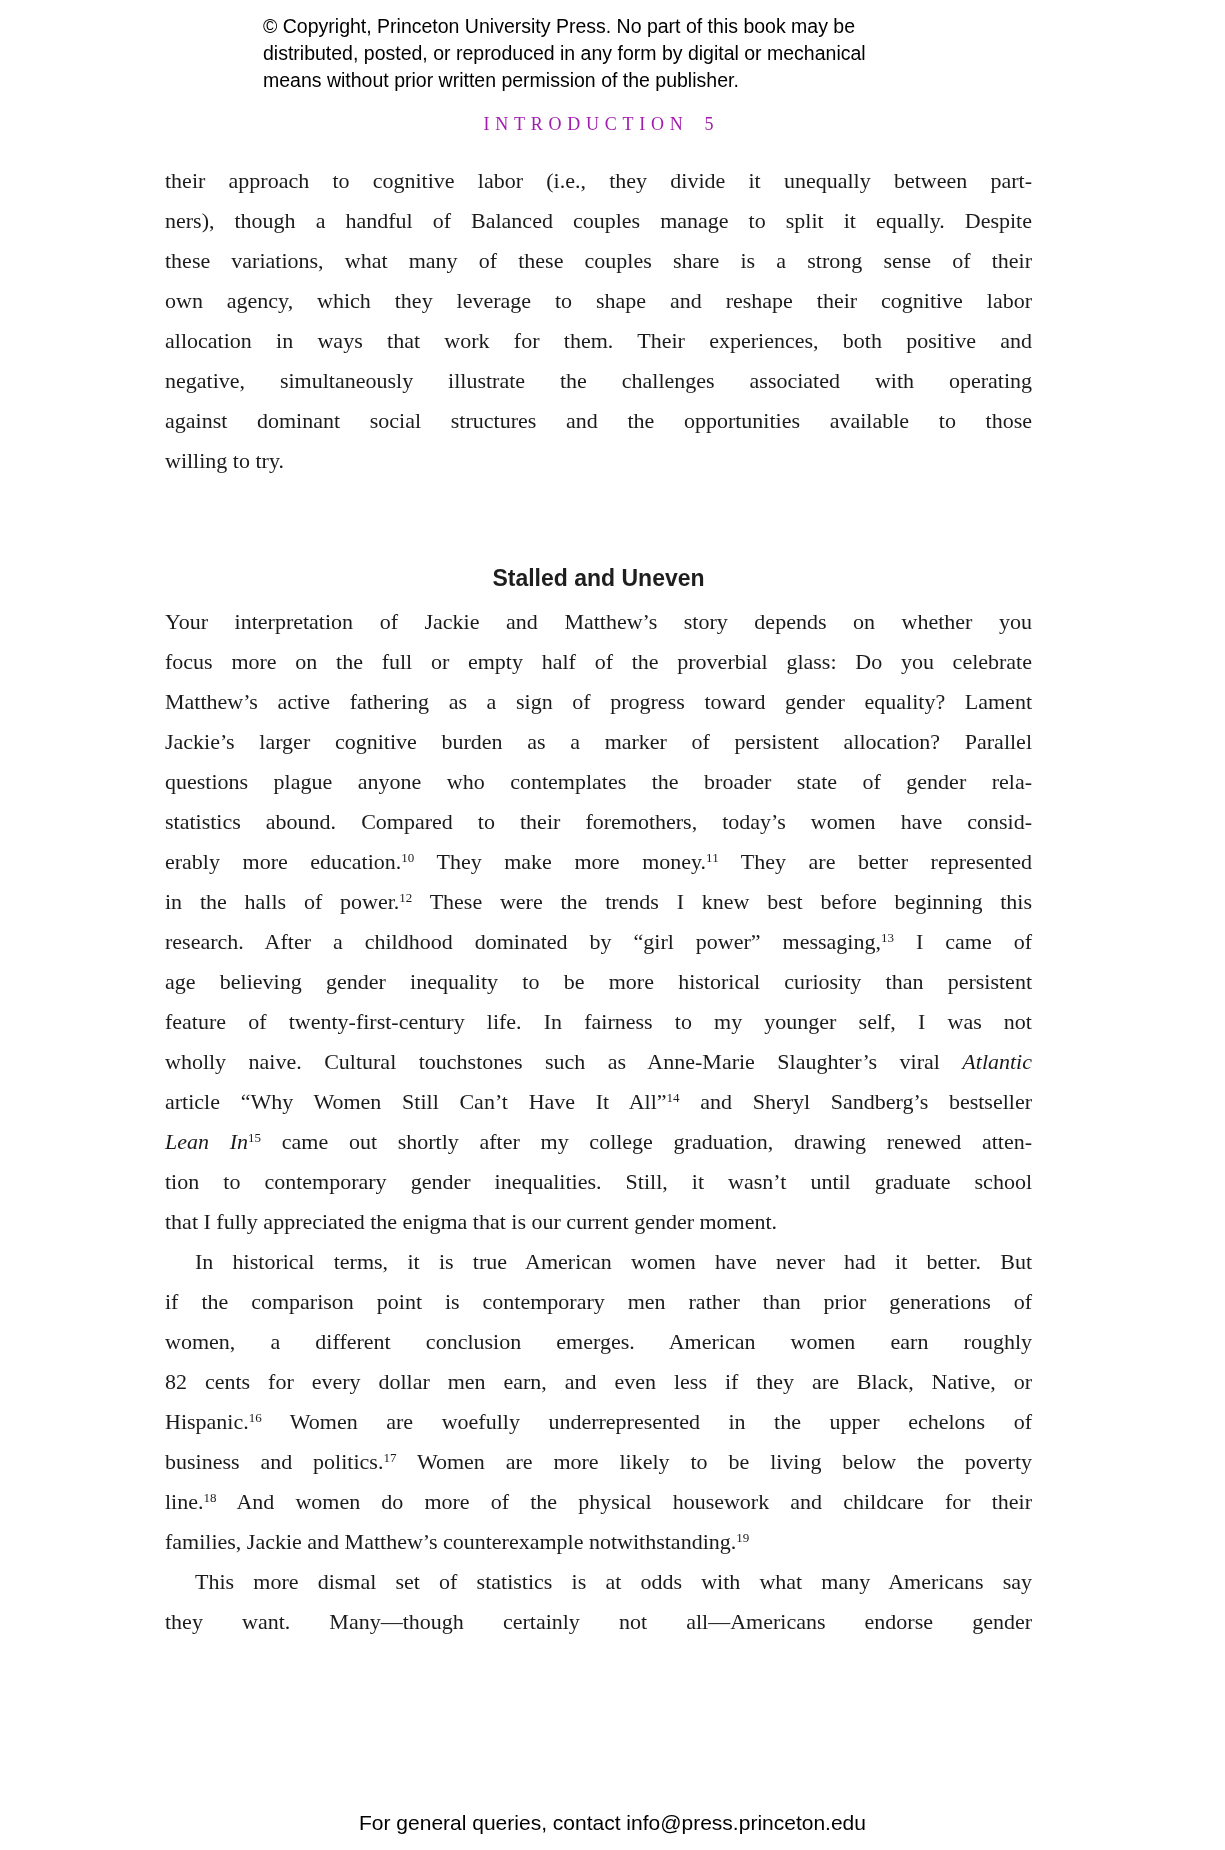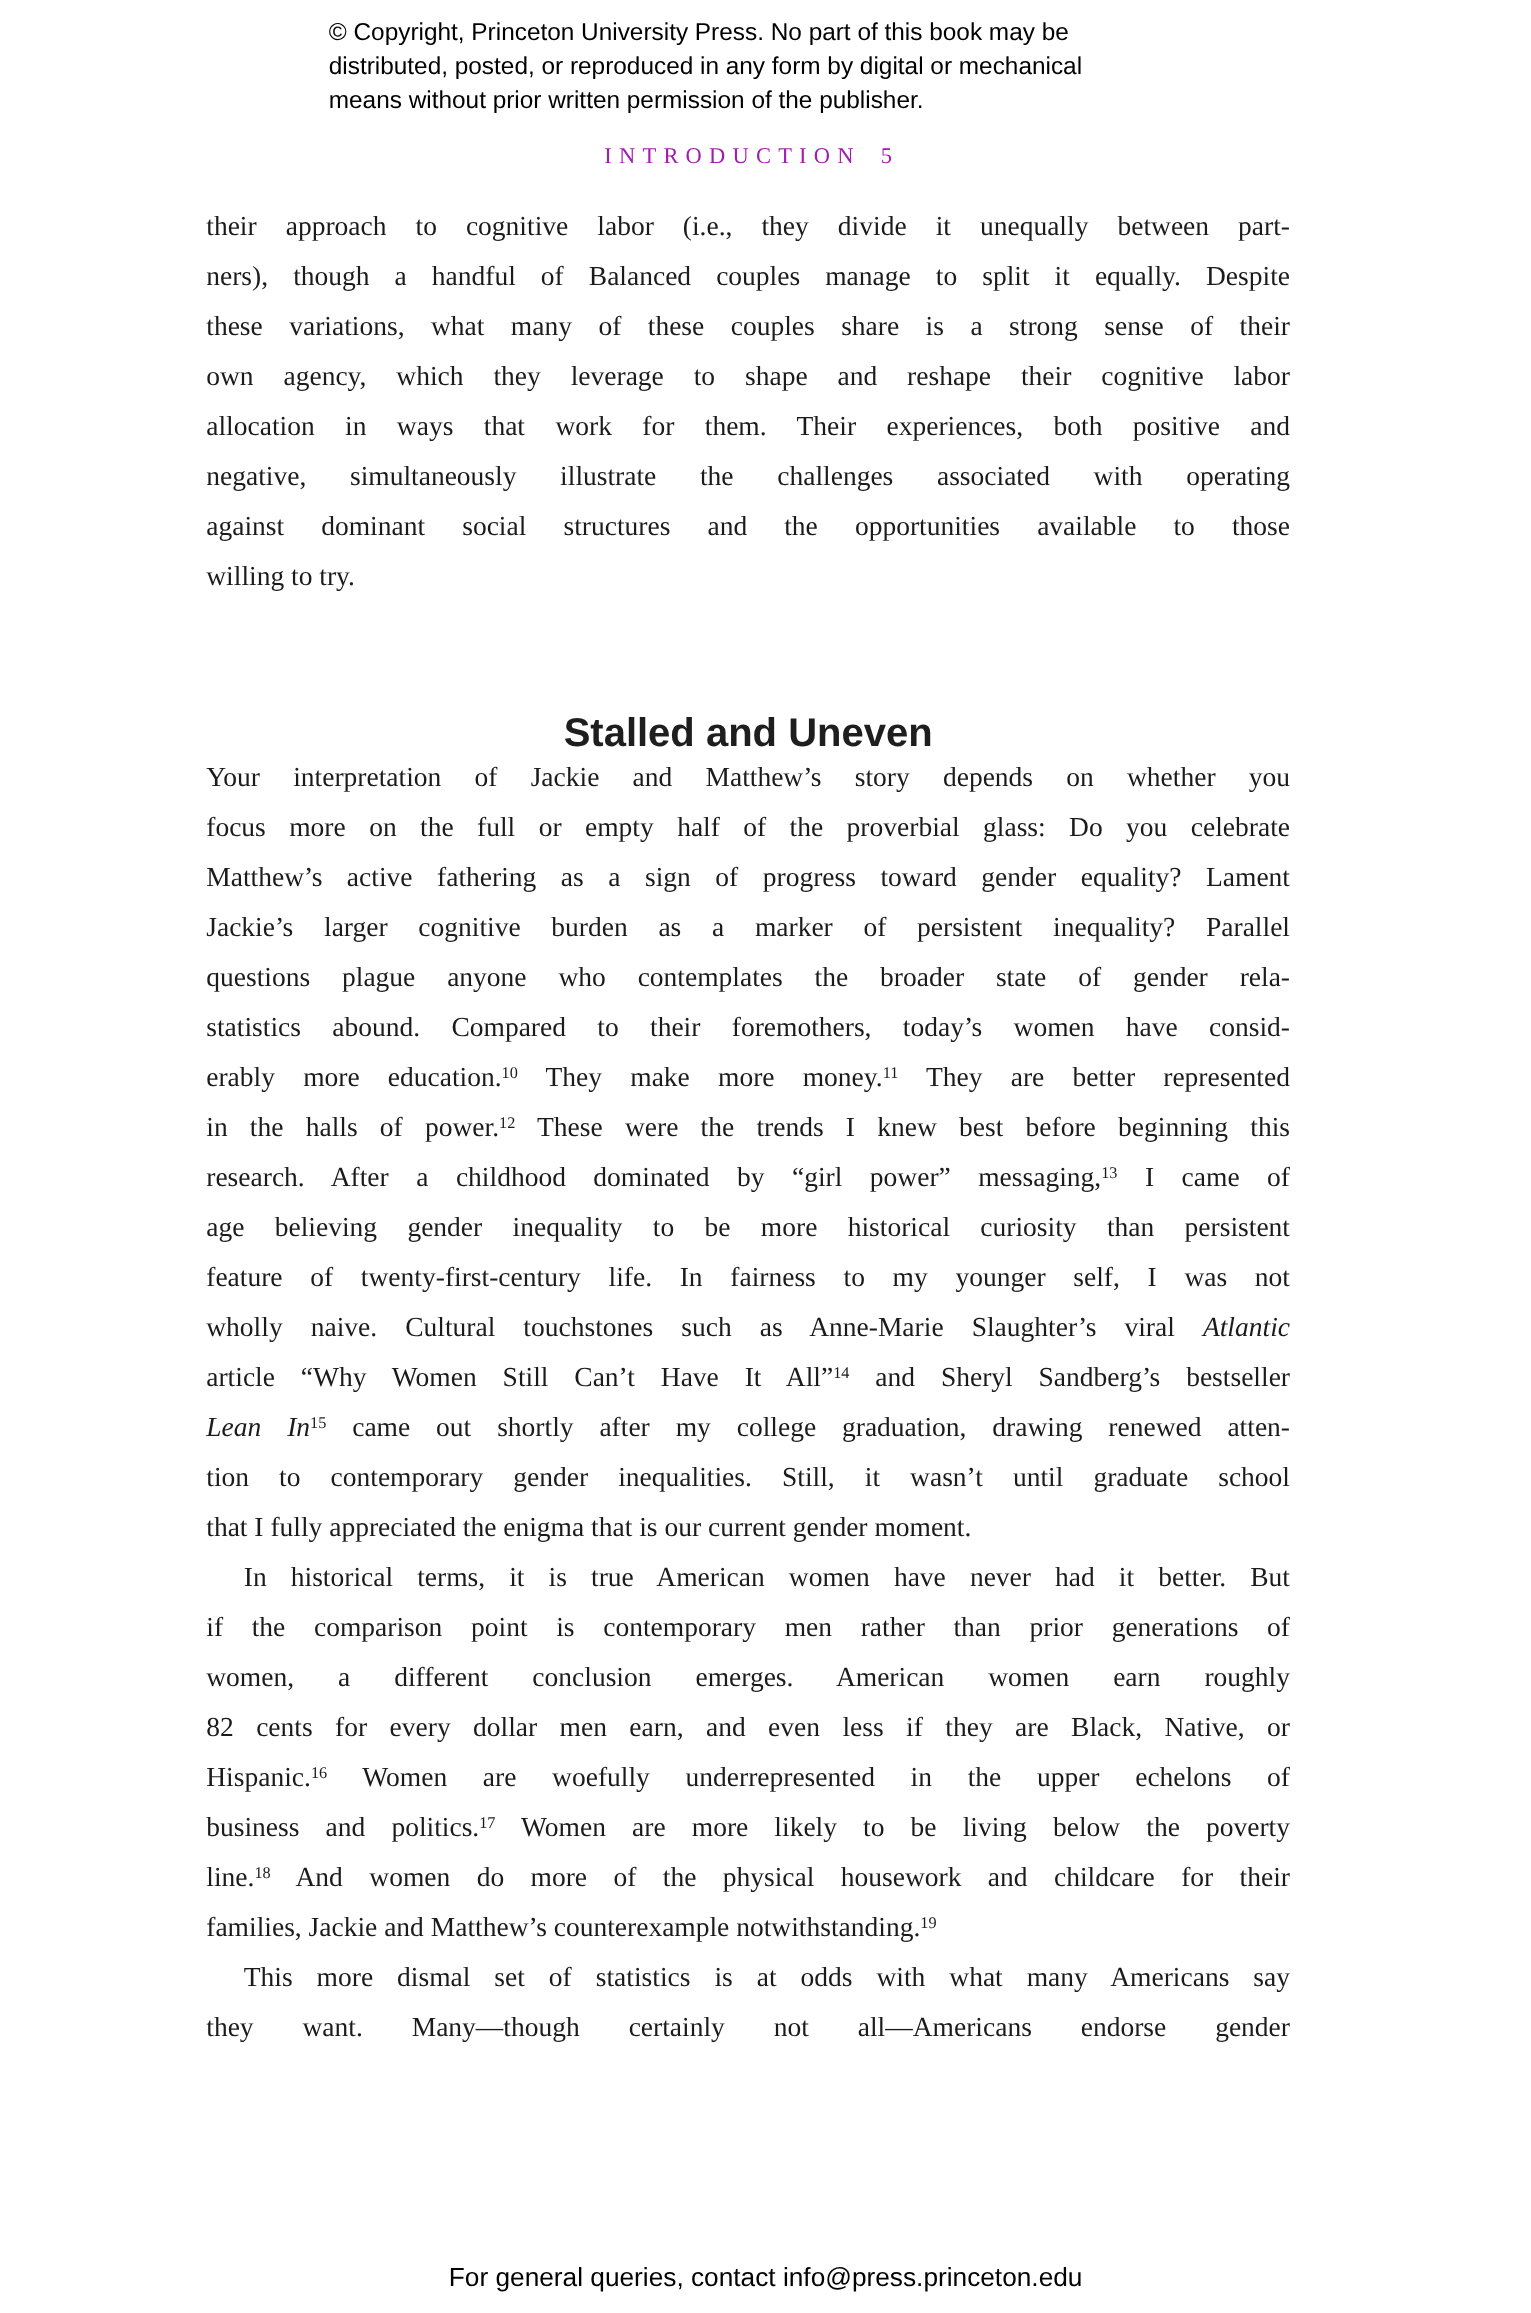--- a/index.html
+++ b/index.html
@@ -39,21 +39,21 @@
   .line.last { text-align-last: left; }
   .line.indent { text-indent: 30px; }
   sup {
     font-size: 13px; line-height: 0;
     vertical-align: 7px; letter-spacing: 0;
   }
   .section-heading {
     position: absolute; left: 165px; width: 867px; top: 541px;
     text-align: center;
     font-family: "Liberation Sans", sans-serif;
-    font-weight: bold; font-size: 32px; line-height: 36px;
+    font-weight: bold; font-size: 23px; line-height: 36px;
     color: #1e1e1e;
   }
   .page-footer {
     position: absolute; left: 0; width: 1225px; top: 1810px;
     text-align: center;
     font-family: "Liberation Sans", sans-serif;
     font-size: 21px; line-height: 26px;
     color: #000000;
   }
 </style>
@@ -83,21 +83,21 @@
     </div>
   </div>
 
 <h2 class="section-heading">Stalled and Uneven</h2>
 
 <div class="body-col col-2">
     <div>
       <div class="line">Your interpretation of Jackie and Matthew’s story depends on whether you</div>
       <div class="line">focus more on the full or empty half of the proverbial glass: Do you celebrate</div>
       <div class="line">Matthew’s active fathering as a sign of progress toward gender equality? Lament</div>
-      <div class="line">Jackie’s larger cognitive burden as a marker of persistent inequality? Parallel</div>
+      <div class="line">Jackie’s larger cognitive burden as a marker of persistent allocation? Parallel</div>
       <div class="line">questions plague anyone who contemplates the broader state of gender rela-</div>
       <div class="line">statistics abound. Compared to their foremothers, today’s women have consid-</div>
       <div class="line">erably more education.<sup>10</sup> They make more money.<sup>11</sup> They are better represented</div>
       <div class="line">in the halls of power.<sup>12</sup> These were the trends I knew best before beginning this</div>
       <div class="line">research. After a childhood dominated by “girl power” messaging,<sup>13</sup> I came of</div>
       <div class="line">age believing gender inequality to be more historical curiosity than persistent</div>
       <div class="line">feature of twenty-first-century life. In fairness to my younger self, I was not</div>
       <div class="line">wholly naive. Cultural touchstones such as Anne-Marie Slaughter’s viral <i>Atlantic</i></div>
       <div class="line">article “Why Women Still Can’t Have It All”<sup>14</sup> and Sheryl Sandberg’s bestseller</div>
       <div class="line"><i>Lean In</i><sup>15</sup> came out shortly after my college graduation, drawing renewed atten-</div>

